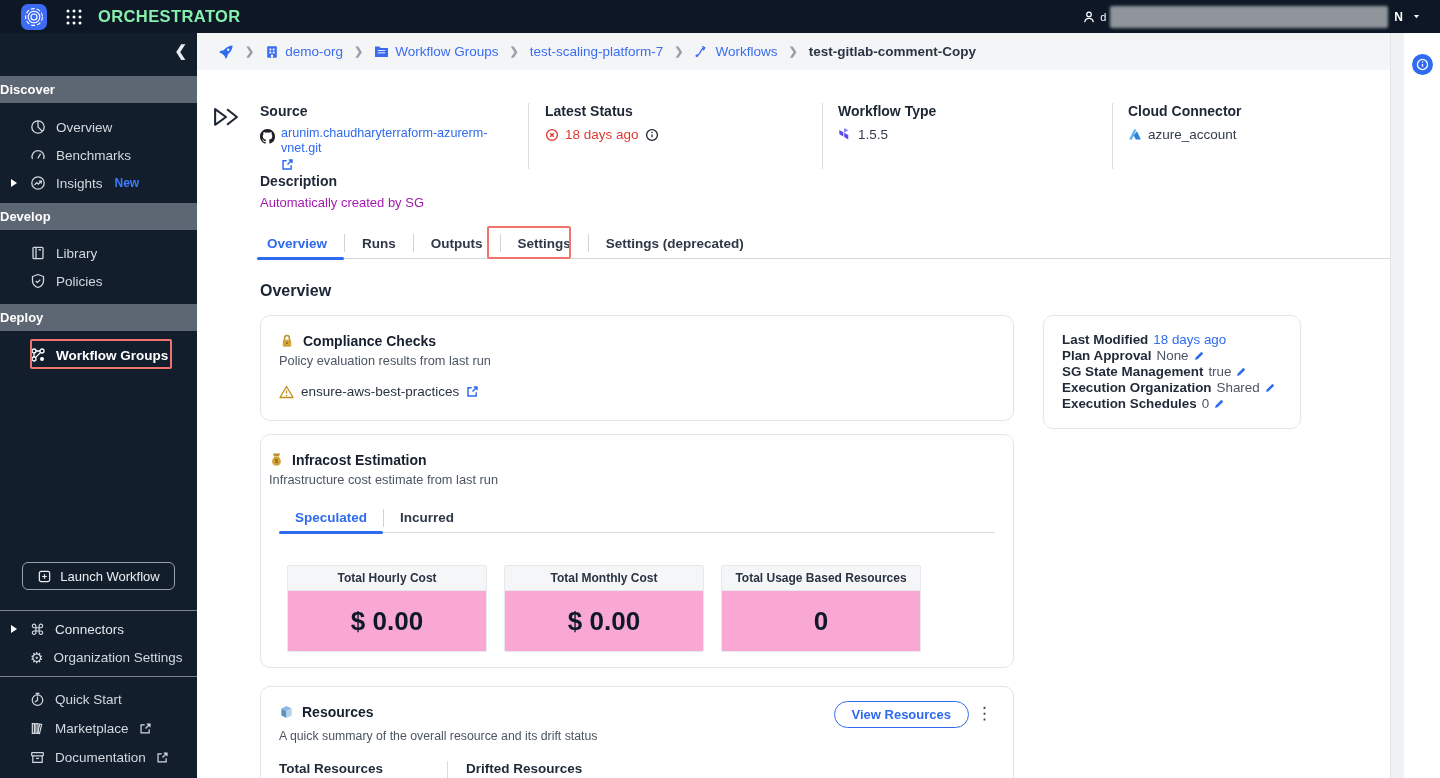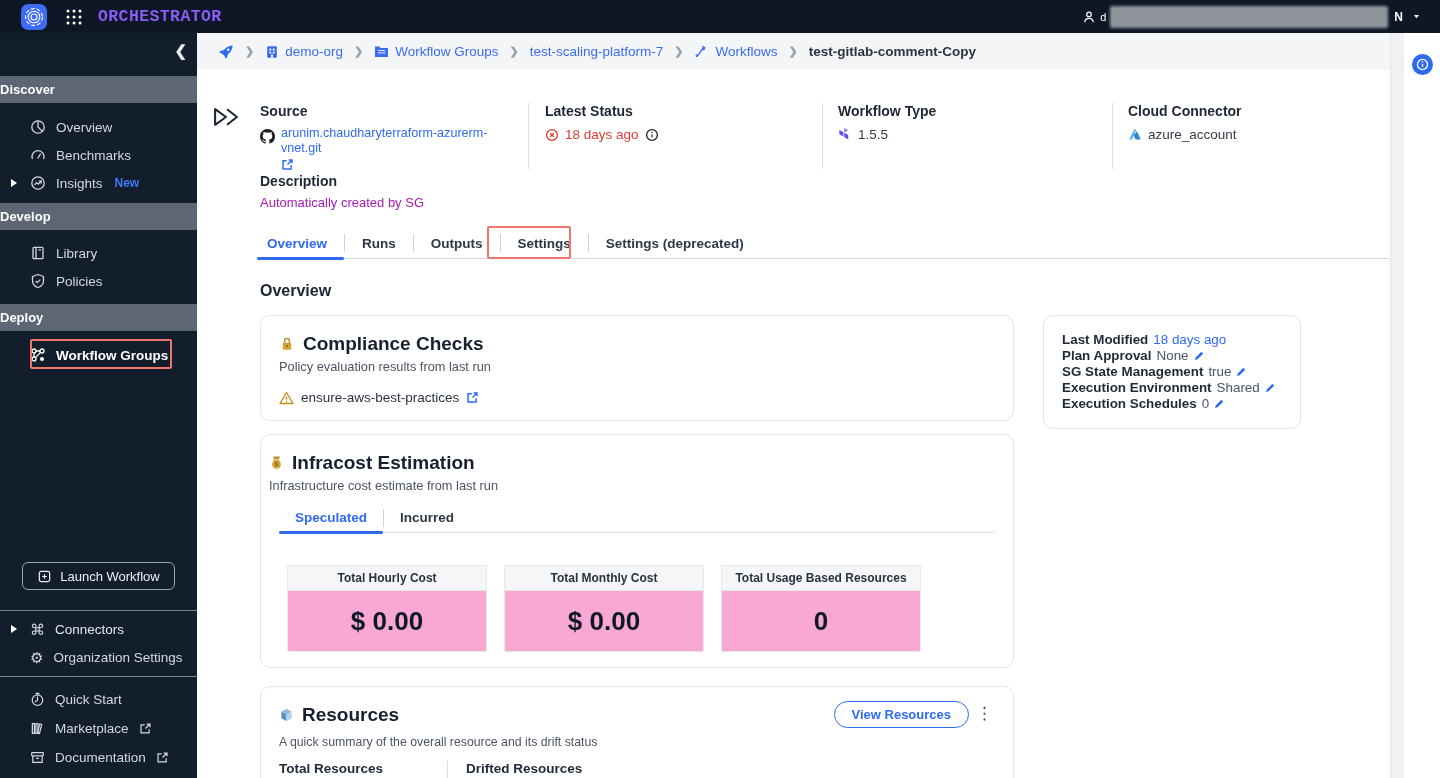--- a/index.html
+++ b/index.html
@@ -7,21 +7,21 @@
     font-family:"Liberation Sans", sans-serif; }
   .abs { position:absolute; }
   svg { display:block; }
 
   
   #topbar { position:absolute; left:0; top:0; width:1440px; height:33px; background:#0d1726;
     display:flex; align-items:center; z-index:30; }
   #logo-tile { width:26px; height:26px; border-radius:7px; background:#3d6bf5; margin-left:21px;
     display:flex; align-items:center; justify-content:center; }
   #apps-grid { margin-left:18px; }
-  #app-title { color:#8b5cf6; font-size:16.5px; font-weight:700; letter-spacing:.4px; margin-left:15px;font-family:Liberation Mono, monospace; }
+  #app-title { color:#86efac; font-size:16.5px; font-weight:700; letter-spacing:.4px; margin-left:15px; }
   #topbar-right { margin-left:auto; display:flex; align-items:center; margin-right:18px; }
   #user-redaction { width:278px; height:22px; background:#90959b; border-radius:2px; filter:blur(1.5px); margin:0 4px; }
   #user-fragment { color:#fff; font-size:11px; margin-left:4px; }
   #user-letter { color:#fff; font-size:12px; font-weight:700; margin:0 8px 0 2px; }
 
   
   #sidebar { position:absolute; left:0; top:33px; width:197px; height:745px; background:#131e2d; z-index:20; }
   .side-collapse { position:absolute; top:9px; right:10px; color:#e8eaee; font-size:15px; font-weight:700; cursor:pointer; }
   .section-header { position:absolute; left:0; width:197px; height:27px; background:#5d6673; color:#fff;
     font-size:13px; font-weight:700; display:flex; align-items:center; }
@@ -68,21 +68,21 @@
     cursor:pointer; position:relative; }
   .tab.first { padding-left:10px; }
   .tab.active { color:#2f6bef; font-weight:700; }
   .tab.active::after { content:""; position:absolute; left:0; right:0; bottom:-2px; height:3px; background:#2f6bef; border-radius:2px; }
   .tab-div { width:1px; height:18px; background:#cfd3d9; align-self:center; }
 
   #overview-heading { position:absolute; left:63px; top:212px; font-size:16px; font-weight:700; color:#1c2534; }
 
   .card { position:absolute; background:#fff; border:1px solid #e3e5e9; border-radius:10px; }
   .card-title-row { display:flex; align-items:center; gap:8px; }
-  .card-title { font-size:19px; font-weight:700; color:#16202e;text-align:center; }
+  .card-title { font-size:14px; font-weight:700; color:#16202e;text-align:center; }
   .card-sub { font-size:12.8px; color:#4b5563; margin-top:4px; }
 
   #compliance-card { left:63px; top:245px; width:754px; height:106px; padding:17px 18px; }
   .policy-row { display:flex; align-items:center; gap:7px; margin-top:16px; font-size:13.5px; color:#2a3342; }
 
   #details-panel { left:846px; top:245px; width:258px; padding:16px 18px; }
   .detail-row { font-size:13.4px; line-height:16px; color:#4b5563; white-space:nowrap; }
   .detail-row .dl { font-weight:700; color:#1f2937; margin-right:5px; }
   .detail-row .link { color:#2f6bef; cursor:pointer; }
   .pencil { display:inline-block; margin-left:5px; vertical-align:-1px; cursor:pointer; }
@@ -428,21 +428,21 @@
         <span class="dl">Plan Approval</span><span>None</span><span class="pencil"><svg width="11" height="11" viewBox="0 0 16 16" fill="#2f6bef">
               <path d="M1.5 14.5l1-3.7 8.2-8.2 2.7 2.7-8.2 8.2z"></path>
             </svg></span>
       </div>
       <div class="detail-row">
         <span class="dl">SG State Management</span><span>true</span><span class="pencil"><svg width="11" height="11" viewBox="0 0 16 16" fill="#2f6bef">
               <path d="M1.5 14.5l1-3.7 8.2-8.2 2.7 2.7-8.2 8.2z"></path>
             </svg></span>
       </div>
       <div class="detail-row">
-        <span class="dl">Execution Environment</span><span>Shared</span><span class="pencil"><svg width="11" height="11" viewBox="0 0 16 16" fill="#2f6bef">
+        <span class="dl">Execution Organization</span><span>Shared</span><span class="pencil"><svg width="11" height="11" viewBox="0 0 16 16" fill="#2f6bef">
               <path d="M1.5 14.5l1-3.7 8.2-8.2 2.7 2.7-8.2 8.2z"></path>
             </svg></span>
       </div>
       <div class="detail-row">
         <span class="dl">Execution Schedules</span><span>0</span><span class="pencil"><svg width="11" height="11" viewBox="0 0 16 16" fill="#2f6bef">
               <path d="M1.5 14.5l1-3.7 8.2-8.2 2.7 2.7-8.2 8.2z"></path>
             </svg></span>
       </div>
     </div>
 

